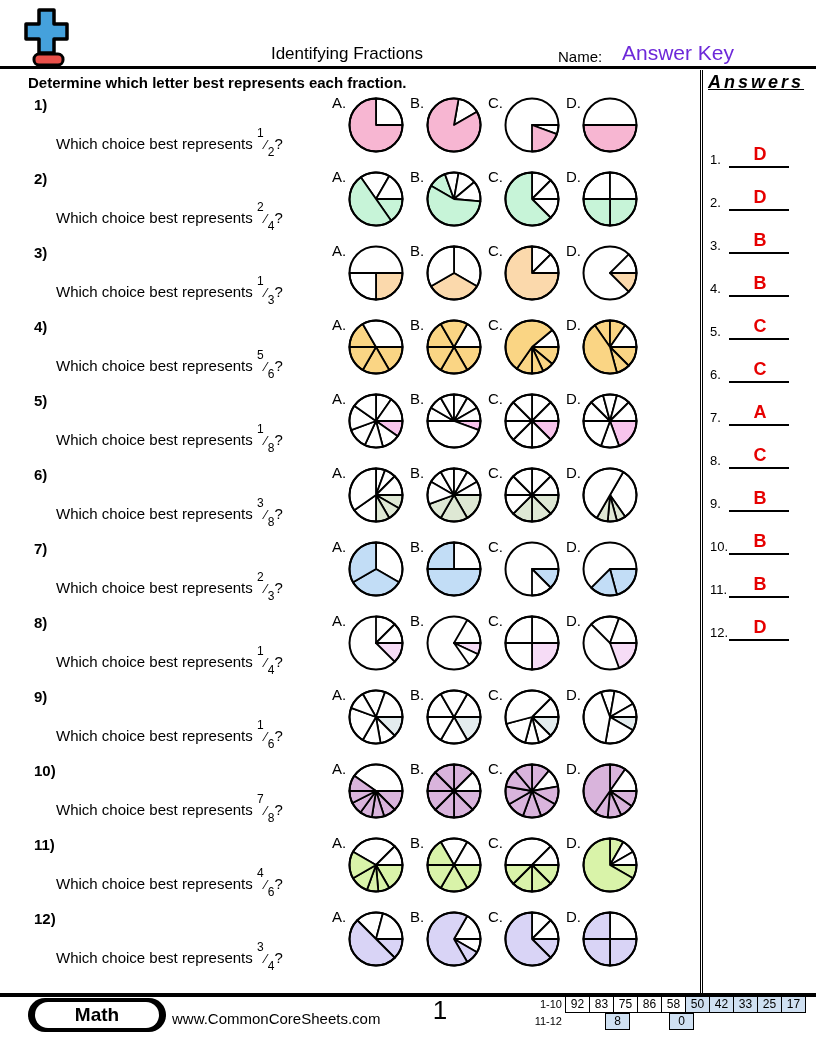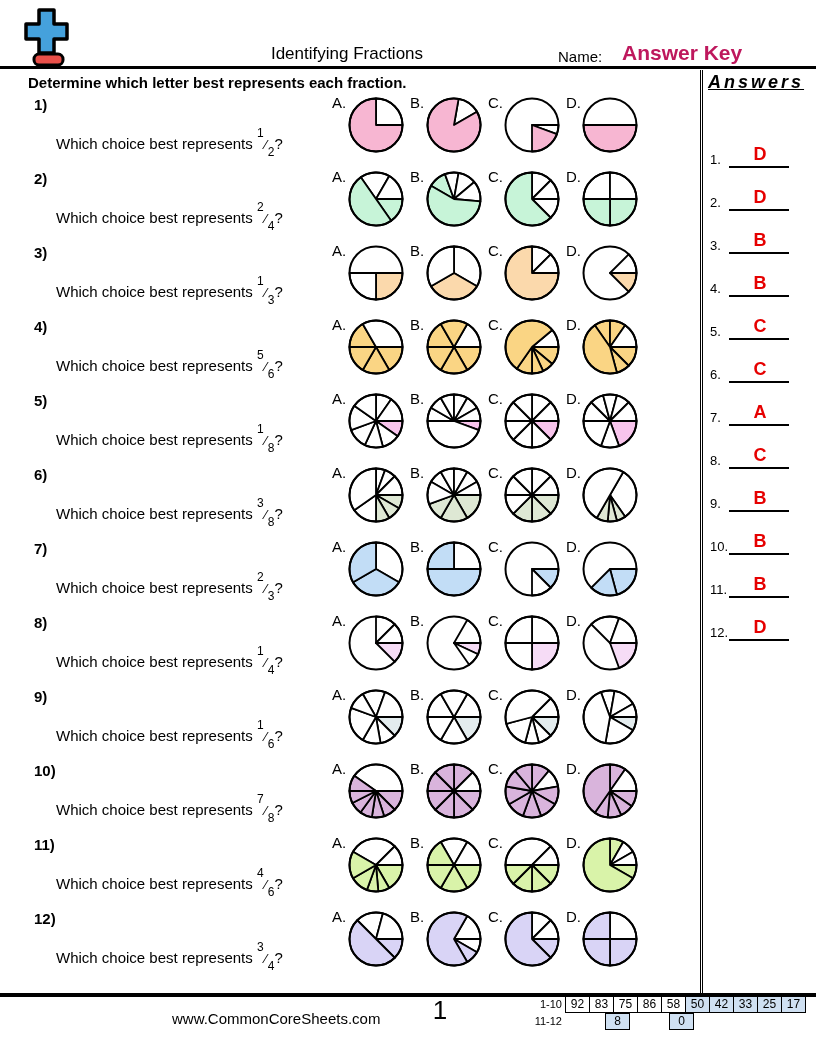--- a/index.html
+++ b/index.html
@@ -3,21 +3,21 @@
 <meta charset="utf-8">
 <style>
   * { margin:0; padding:0; box-sizing:border-box; }
   body { background:#888; font-family:"Liberation Sans", sans-serif; }
   .page { position:relative; width:816px; height:1056px; background:#fff; margin:0 auto; overflow:hidden; color:#000; }
 
   
   .logo { position:absolute; left:24px; top:8px; }
   .title { position:absolute; left:17px; top:44px; width:660px; text-align:center; font-size:17px; }
   .name-label { position:absolute; left:558px; top:48px; font-size:15px; }
-  .name-value { position:absolute; left:622px; top:41px; font-size:21px; font-weight:bold; color:#be185d; }
+  .name-value { position:absolute; left:622px; top:41px; font-size:21px; font-weight:normal; color:#6d28d9; }
   .header-rule { position:absolute; left:0; top:66px; width:816px; height:3px; background:#000; }
   .instruction { position:absolute; left:28px; top:74px; font-size:15px; font-weight:bold; }
 
   
   .questions { position:absolute; left:0; top:90px; width:700px; }
   .q-row { position:absolute; left:0; width:700px; height:74px; }
   .q-num { position:absolute; left:34px; top:6px; font-size:15px; font-weight:bold; }
   .q-text { position:absolute; left:56px; top:42px; font-size:15px; white-space:nowrap; }
   .q-text sup.num { font-size:12px; position:relative; top:-6px; }
   .q-text span.sep { font-size:13px; margin:0 1px; }
@@ -725,20 +725,23 @@
         </div>
         <div class="ans-item" style="top: 535px;">
           <span class="ans-num">12.</span>
           <span class="ans-letter">D</span>
           <span class="ans-line"></span>
         </div>
       </div>
   </div>
 
   <div class="footer-rule"></div>
+  <div class="math-badge">
+    <div class="math-badge-inner">Math</div>
+  </div>
   <div class="site-url">www.CommonCoreSheets.com</div>
   <div class="page-num">1</div>
   <div id="score-table">
       <div class="score-row" style="top: 996px; left: 528px;">
         <div class="score-label">1-10</div>
         <div class="score-cell">92</div>
         <div class="score-cell">83</div>
         <div class="score-cell">75</div>
         <div class="score-cell">86</div>
         <div class="score-cell">58</div>

